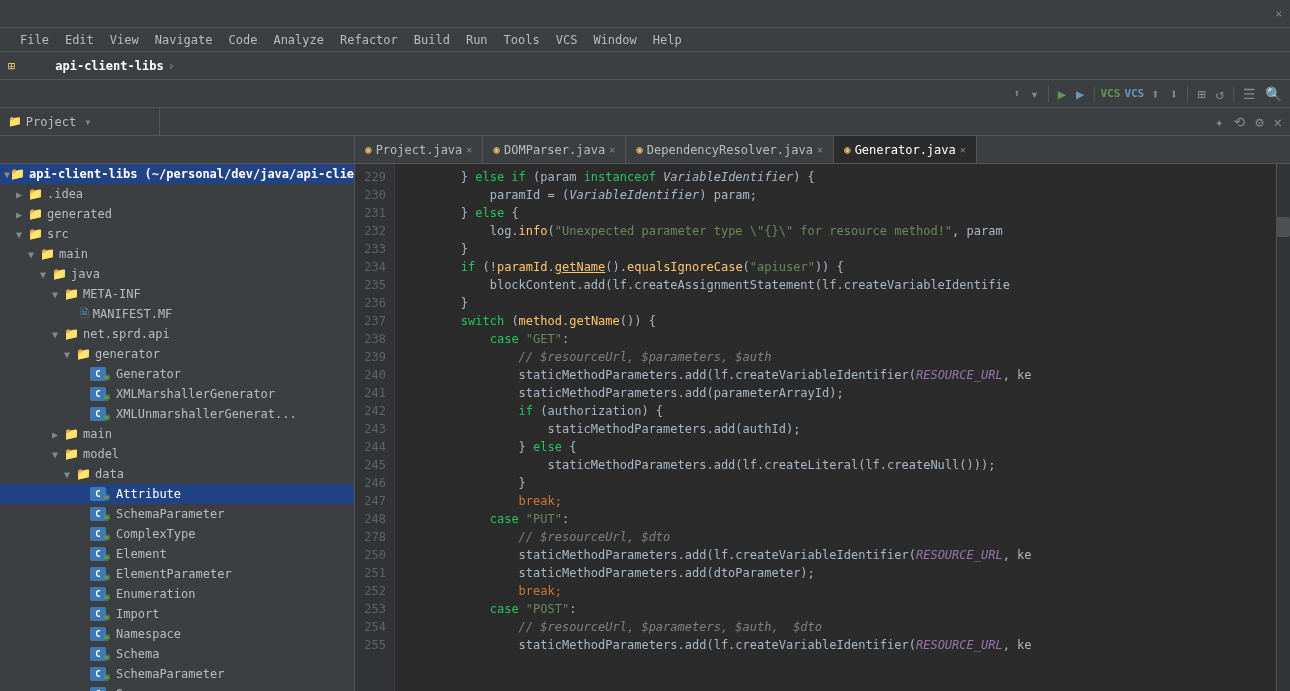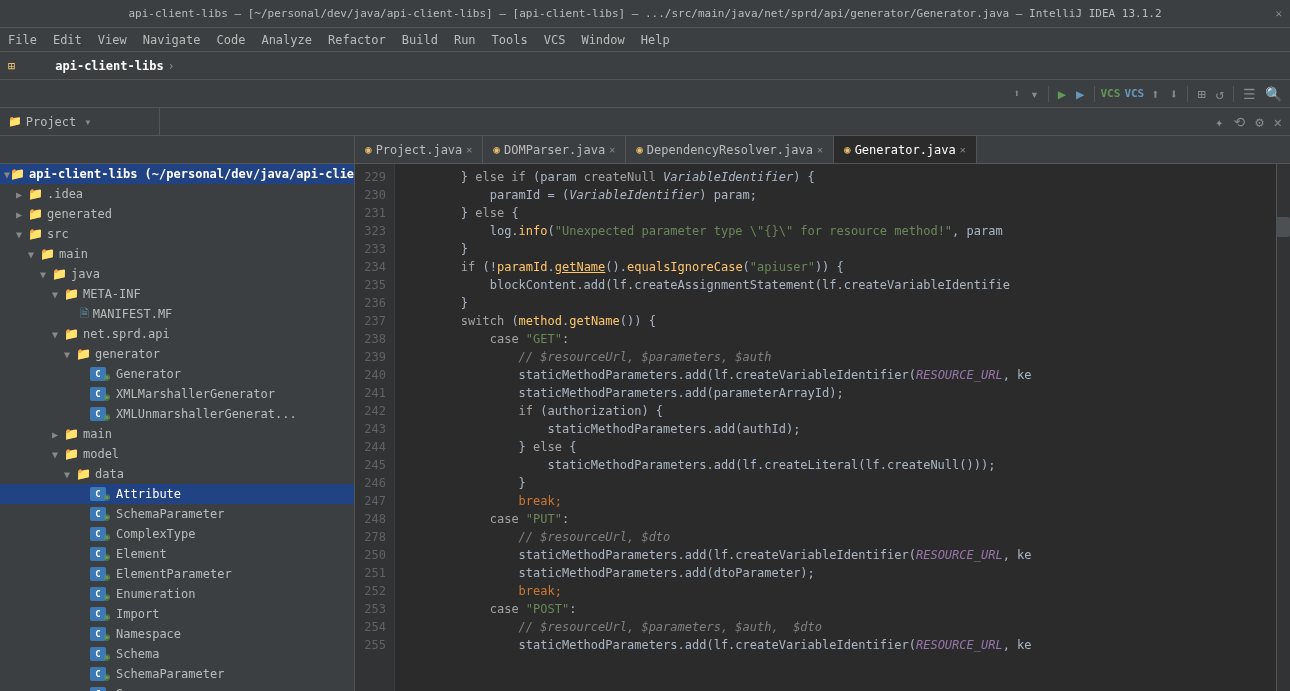--- a/index.html
+++ b/index.html
@@ -25,21 +25,21 @@
       cursor: pointer;
     }
 
     
     .menu-bar {
       background: #3c3f41;
       display: flex;
       align-items: center;
       height: 24px;
       border-bottom: 1px solid #555;
-      padding: 0 0;
+      padding: 0 12px;
     }
     .menu-bar .menu-item {
       color: #bbbbbb;
       font-size: 12px;
       padding: 2px 8px;
       cursor: pointer;
       white-space: nowrap;
     }
 
     
@@ -180,21 +180,21 @@
     .code-text {
       flex: 1;
       padding: 4px 8px;
       line-height: 18px;
       font-size: 12px;
       overflow: hidden;
       white-space: pre;
     }
 
     
-    .kw { color: #a3a3a3; font-weight: normal; }
+    .kw { color: #22c55e; font-weight: normal; }
     .str { color: #6a8759; }
     .comment { color: #808080; font-style: italic; }
     .method { color: #ffc66d; }
     .var { color: #a9b7c6; }
     .italic-type { color: #a9b7c6; font-style: italic; }
     .static-field { color: #9876aa; font-style: italic; }
     .underline { text-decoration: underline; }
     .orange { color: #cc7832; }
 
     
@@ -249,21 +249,20 @@
       padding: 0 8px;
       font-size: 12px;
       color: #bbbbbb;
       border-bottom: 1px solid #555;
     }
   </style>
 </head>
 <body>
 
 <div class="title-bar">
-  <span>api-client-libs – [~/personal/dev/java/api-client-libs] – [api-client-libs] – .../src/main/java/net/sprd/api/generator/Generator.java – IntelliJ IDEA 13.1.2</span>
   <span class="close-btn">✕</span>
 </div>
 
 <div class="menu-bar">
   <span class="menu-item">File</span>
   <span class="menu-item">Edit</span>
   <span class="menu-item">View</span>
   <span class="menu-item">Navigate</span>
   <span class="menu-item">Code</span>
   <span class="menu-item">Analyze</span>
@@ -526,21 +525,21 @@
 
       </div>
     </div>
 
     <div class="code-editor">
       <div class="code-content">
         <div class="line-numbers">
           <div>229</div>
           <div>230</div>
           <div>231</div>
-          <div>323</div>
+          <div>232</div>
           <div>233</div>
           <div>234</div>
           <div>235</div>
           <div>236</div>
           <div>237</div>
           <div>238</div>
           <div>239</div>
           <div>240</div>
           <div>241</div>
           <div>242</div>
@@ -551,21 +550,21 @@
           <div>247</div>
           <div>248</div>
           <div>278</div>
           <div>250</div>
           <div>251</div>
           <div>252</div>
           <div>253</div>
           <div>254</div>
           <div>255</div>
         </div>
-        <div class="code-text"><span class="var">        } </span><span class="kw">else if</span><span class="var"> (param </span><span class="kw">createNull</span><span class="var"> </span><span class="italic-type">VariableIdentifier</span><span class="var">) {</span>
+        <div class="code-text"><span class="var">        } </span><span class="kw">else if</span><span class="var"> (param </span><span class="kw">instanceof</span><span class="var"> </span><span class="italic-type">VariableIdentifier</span><span class="var">) {</span>
 <span class="var">            paramId = (</span><span class="italic-type">VariableIdentifier</span><span class="var">) param;</span>
 <span class="var">        } </span><span class="kw">else</span><span class="var"> {</span>
 <span class="var">            log.</span><span class="method">info</span><span class="var">(</span><span class="str">"Unexpected parameter type \"{}\" for resource method!"</span><span class="var">, param</span>
 <span class="var">        }</span>
 <span class="var">        </span><span class="kw">if</span><span class="var"> (!</span><span class="method">paramId</span><span class="var">.</span><span class="method underline">getName</span><span class="var">().</span><span class="method">equalsIgnoreCase</span><span class="var">(</span><span class="str">"apiuser"</span><span class="var">)) {</span>
 <span class="var">            blockContent.add(lf.createAssignmentStatement(lf.createVariableIdentifie</span>
 <span class="var">        }</span>
 <span class="var">        </span><span class="kw">switch</span><span class="var"> (</span><span class="method">method</span><span class="var">.</span><span class="method">getName</span><span class="var">()) {</span>
 <span class="var">            </span><span class="kw">case</span><span class="var"> </span><span class="str">"GET"</span><span class="var">:</span>
 <span class="var">                </span><span class="comment">// $resourceUrl, $parameters, $auth</span>

